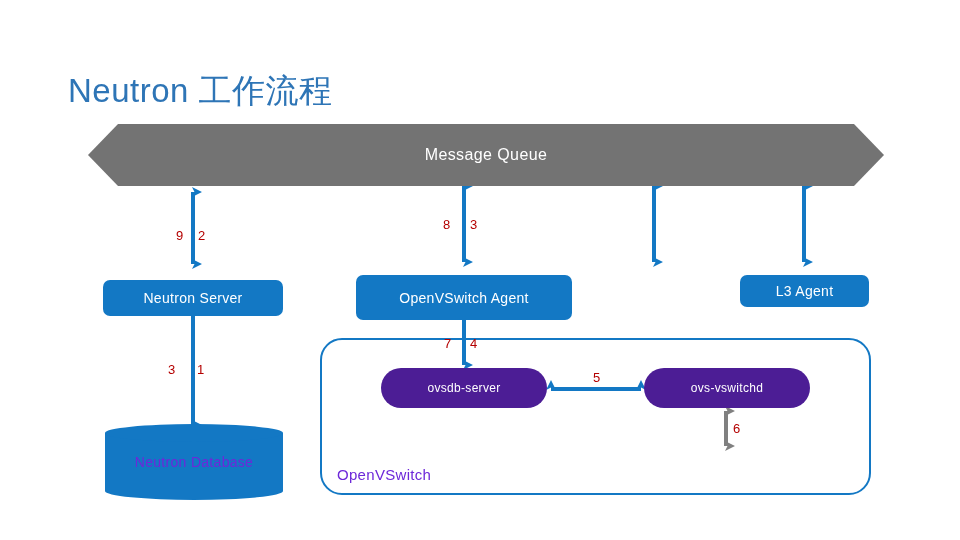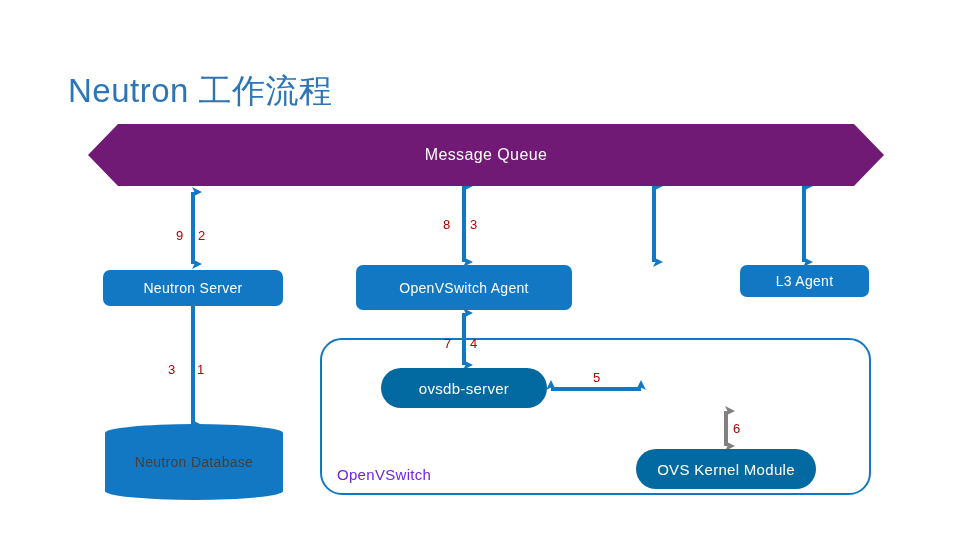--- a/index.html
+++ b/index.html
@@ -37,21 +37,21 @@
     margin-top: 17px;
   }
 
   
   .mq-banner {
     position: absolute;
     left: 88px;
     top: 124px;
     width: 796px;
     height: 62px;
-    background: #701a75;
+    background: #737373;
     -webkit-clip-path: polygon(0% 50%, 30px 0%, calc(100% - 30px) 0%, 100% 50%, calc(100% - 30px) 100%, 30px 100%);
     clip-path: polygon(0% 50%, 30px 0%, calc(100% - 30px) 0%, 100% 50%, calc(100% - 30px) 100%, 30px 100%);
     display: flex;
     align-items: center;
     justify-content: center;
   }
   .mq-label {
     color: #ffffff;
     font-size: 16px;
     letter-spacing: 0.4px;
@@ -63,22 +63,22 @@
     display: flex;
     align-items: center;
     justify-content: center;
     border-radius: 7px;
     color: #ffffff;
     font-size: 14px;
     letter-spacing: 0.3px;
     text-align: center;
     box-sizing: border-box;
   }
-  .node.dark  { background: #1378C4; }
-  .node.light { background: #0369a1; border-radius: 20px; font-size: 15px; }
+  .node.dark  { background: #1378C4; margin-top: 10px; }
+  .node.light { background: #4c1d95; border-radius: 20px; font-size: 12px; }
 
   
   .n-neutron-server { left: 103px; top: 270px; width: 180px; height: 36px; }
   .n-ovs-agent      { left: 356px; top: 265px; width: 216px; height: 45px; }
   .n-dhcp-agent     { left: 591px; top: 265px; width: 127px; height: 45px; }
   .n-l3-agent       { left: 740px; top: 265px; width: 129px; height: 32px; }
   .n-ovsdb-server   { left: 381px; top: 368px; width: 166px; height: 40px; }
   .n-ovs-vswitchd   { left: 644px; top: 368px; width: 166px; height: 40px; }
   .n-ovs-kernel     { left: 636px; top: 449px; width: 180px; height: 40px; }
 
@@ -108,21 +108,21 @@
   .db-top    { top: 0px; }
   .db-bottom { top: 58px; }
   .db-label {
     position: absolute;
     left: 0; top: 0;
     width: 100%;
     height: 100%;
     display: flex;
     align-items: center;
     justify-content: center;
-    color: #404040;
+    color: #6d28d9;
     font-size: 14px;
     letter-spacing: 0.3px;
     z-index: 3;
   }
 
   
   .ovs-container {
     position: absolute;
     left: 320px;
     top: 338px;
@@ -227,21 +227,21 @@
   </div>
 
   <div class="ovs-container"></div>
   <div class="ovs-container-label">OpenVSwitch</div>
 
   <div class="node dark n-neutron-server">Neutron Server</div>
   <div class="node dark n-ovs-agent">OpenVSwitch Agent</div>
   <div class="node dark n-l3-agent">L3 Agent</div>
 
   <div class="node light n-ovsdb-server">ovsdb-server</div>
-  <div class="node light n-ovs-kernel">OVS Kernel Module</div>
+  <div class="node light n-ovs-vswitchd">ovs-vswitchd</div>
 
   <div class="db-cyl">
     <div class="db-bottom"></div>
     <div class="db-body"></div>
     <div class="db-top"></div>
     <div class="db-label">Neutron Database</div>
   </div>
 
   <div class="arrow-num lbl-9">9</div>
   <div class="arrow-num lbl-2">2</div>

